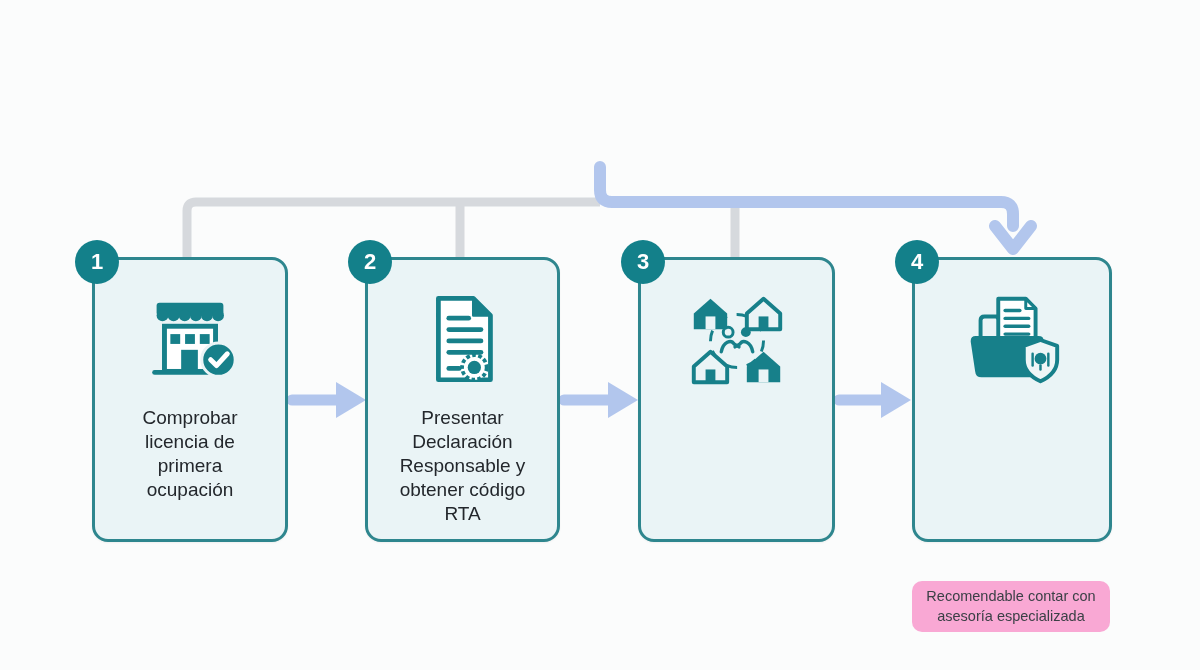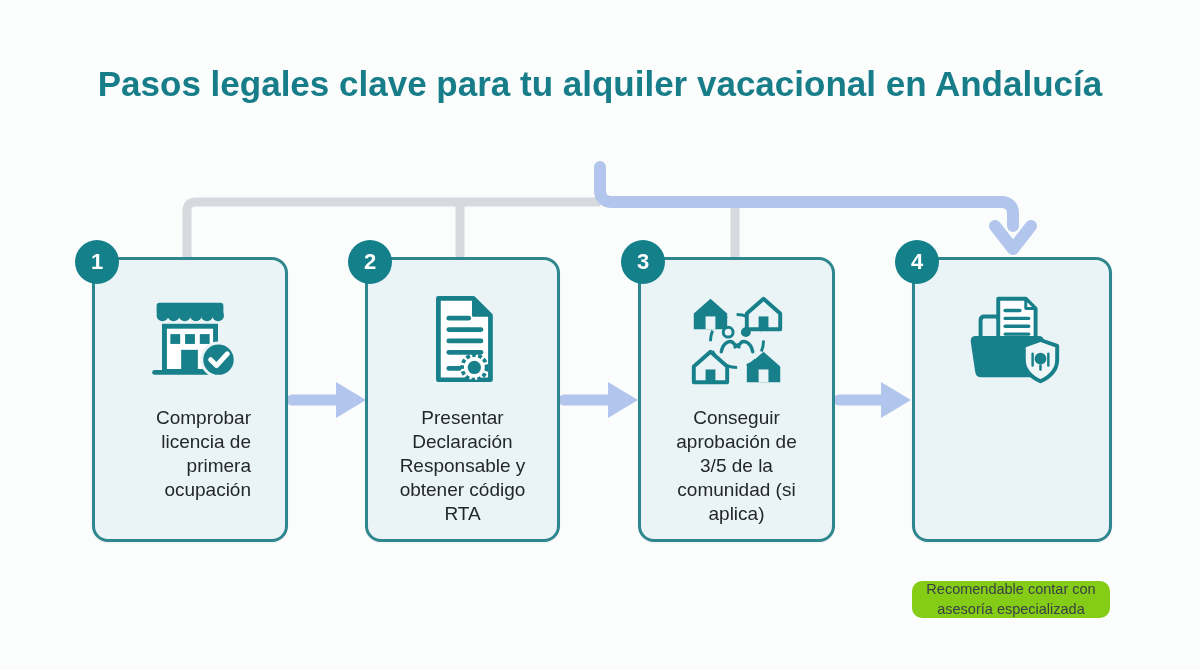--- a/index.html
+++ b/index.html
@@ -15,35 +15,34 @@
         box-shadow:0 1px 2px rgba(0,0,0,0.05);}
   .card-1{left:92px;width:196px;}
   .card-2{left:365px;width:195px;}
   .card-3{left:638px;width:197px;}
   .card-4{left:912px;width:200px;}
   .badge{position:absolute;left:-20px;top:-20px;width:44px;height:44px;border-radius:50%;
          background:#13808a;color:#ffffff;font-size:22px;font-weight:700;
          display:flex;align-items:center;justify-content:center;}
   .icon-wrap{height:116px;margin-top:22px;display:flex;align-items:center;justify-content:center;}
   .label{margin:8px auto 0;text-align:center;font-size:19px;line-height:1.26;color:#23272c;}
-  .card-1 .label{max-width:122px;text-align:right;}
+  .card-1 .label{max-width:122px;}
   .card-2 .label{max-width:152px;}
   .card-3 .label{max-width:146px;}
   .card-4 .label{max-width:176px;}
-  .note{position:absolute;left:912px;top:581px;width:198px;height:37px;box-sizing:border-box;
-        background:#84cc16;border-radius:10px;padding:0 8px;z-index:1;
+  .note{position:absolute;left:912px;top:581px;width:198px;height:51px;box-sizing:border-box;
+        background:#f9a8d4;border-radius:10px;padding:0 8px;z-index:1;
         display:flex;align-items:center;justify-content:center;
         text-align:center;font-size:14.5px;line-height:1.32;color:#3b4046;}
 </style>
 </head>
 <body>
 
 <div class="stage">
 
-  <h1 class="title">Pasos legales clave para tu alquiler vacacional en Andalucía</h1>
 
   <svg class="overlay" viewBox="0 0 1200 670" xmlns="http://www.w3.org/2000/svg">
 
     <g stroke="#d6d9dd" stroke-width="9" fill="none">
       <path d="M187 258 V211 Q187 202 196 202 H600"></path>
       <path d="M460 202 V258"></path>
       <path d="M735 202 V258"></path>
     </g>
 
     <g stroke="#b2c6ed" stroke-width="12" fill="none" stroke-linecap="round" stroke-linejoin="round">
@@ -131,21 +130,20 @@
         <g>
           <path d="M66 83 L83 68 L100 83 V99 H66 Z" fill="#17808a"></path>
           <rect x="78" y="86" width="10" height="13" fill="#eaf4f6"></rect>
         </g>
         <circle cx="47" cy="48" r="5" fill="none" stroke="#17808a" stroke-width="3"></circle>
         <circle cx="65" cy="48" r="5" fill="#17808a"></circle>
         <path d="M40 68 C42 58 50 55 53 60 L58 63" fill="none" stroke="#17808a" stroke-width="3.5" stroke-linecap="round"></path>
         <path d="M72 68 C70 58 62 55 59 60 L54 63" fill="none" stroke="#17808a" stroke-width="3.5" stroke-linecap="round"></path>
       </svg>
     </div>
-    <div class="label">Conseguir aprobación de 3/5 de la comunidad (si aplica)</div>
   </div>
 
   <div class="card card-4">
     <div class="badge">4</div>
     <div class="icon-wrap">
       <svg viewBox="0 0 112 112" width="110" height="110" xmlns="http://www.w3.org/2000/svg">
         <path d="M24 52 V36 Q24 32 28 32 H40 L46 38 H58" fill="none" stroke="#17808a" stroke-width="4" stroke-linecap="round"></path>
         <g>
           <path d="M42 58 V14 H70 L80 24 V58" fill="#ffffff" stroke="#17808a" stroke-width="4" stroke-linejoin="round"></path>
           <path d="M70 14 L80 24 H70 Z" fill="#ffffff" stroke="#17808a" stroke-width="3" stroke-linejoin="round"></path>

